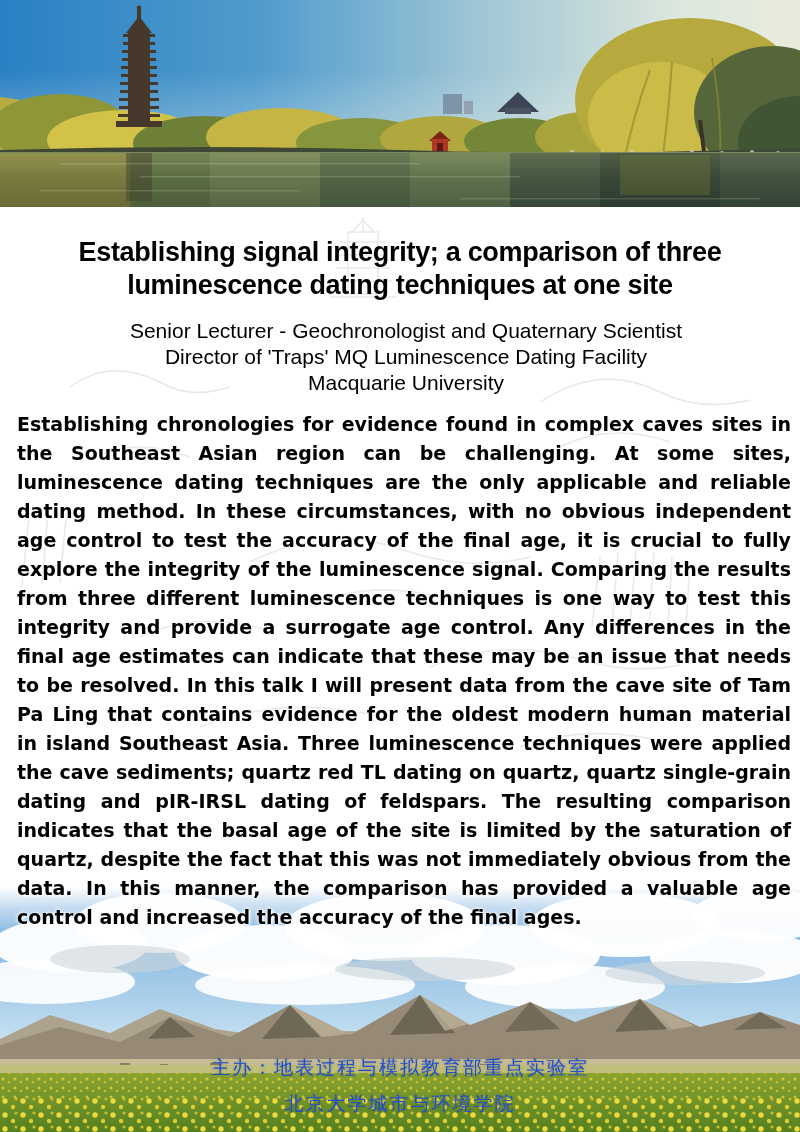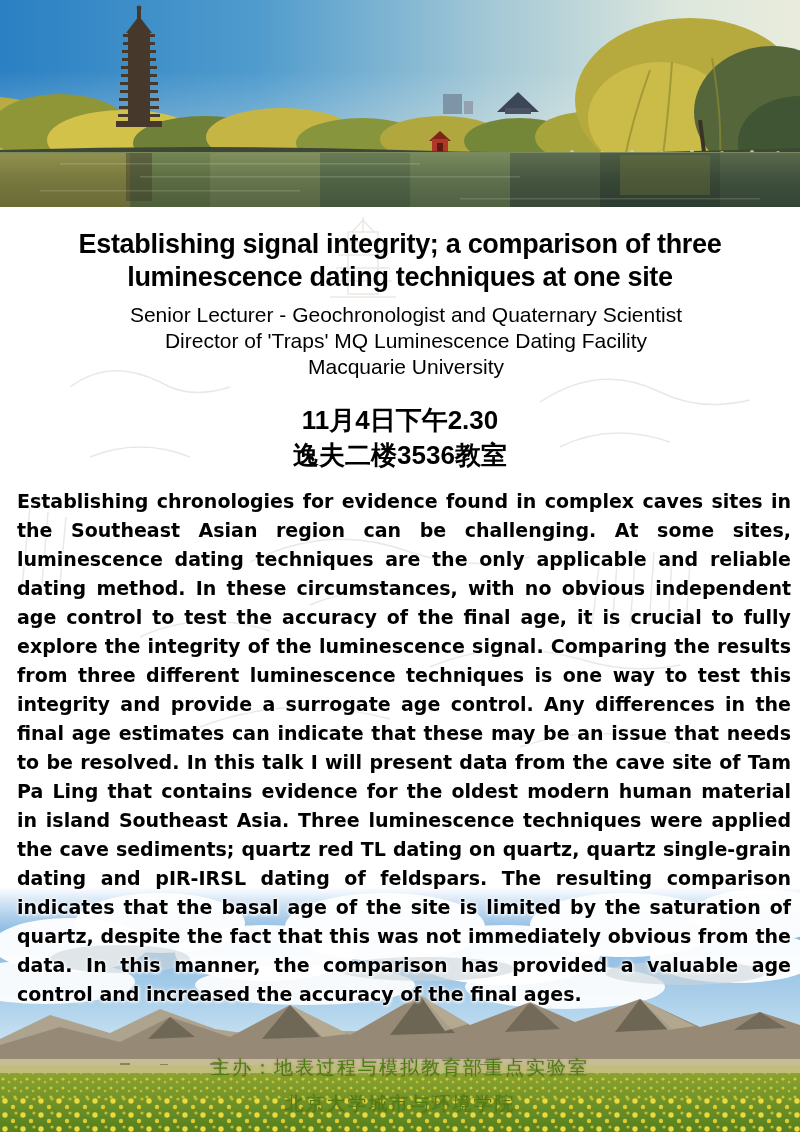--- a/index.html
+++ b/index.html
@@ -34,37 +34,37 @@
   .footer-fade {
     position: absolute;
     top: 0; left: 0;
     width: 100%; height: 48px;
     background: linear-gradient(#ffffff, rgba(255,255,255,0));
   }
   .footer-caption {
     position: absolute;
     width: 100%;
     text-align: center;
-    color: #4d7c0f;
+    color: #1d4ed8;
     font-family: Liberation Sans, sans-serif;
     font-size: 19px;
     letter-spacing: 2px;
     text-shadow: 0 0 3px rgba(60,60,40,.35);
     white-space: nowrap;
   }
   .footer-caption.line1 { top: 168px; }
   .footer-caption.line2 { top: 204px; }
   .content {
     position: relative;
     z-index: 2;
     padding-top: 220px;
     text-align: center;
   }
   .title {
-    margin: 8px auto;
+    margin: 16px auto;
     max-width: 700px;
     font-weight: 700;
     font-size: 27px;
     line-height: 33px;
     letter-spacing: -0.3px;
   }
   .speaker-name {
     margin-top: 3px;
     font-weight: 700;
     font-size: 24px;
@@ -305,20 +305,16 @@
     <div class="footer-fade"></div>
     <div class="footer-caption line1">主办：地表过程与模拟教育部重点实验室</div>
     <div class="footer-caption line2">北京大学城市与环境学院</div>
   </div>
 
   <div class="content">
     <h1 class="title">Establishing signal integrity; a comparison of three luminescence dating techniques at one site</h1>
     <div class="speaker-role">Senior Lecturer - Geochronologist and Quaternary Scientist</div>
     <div class="speaker-role">Director of 'Traps' MQ Luminescence Dating Facility</div>
     <div class="speaker-role">Macquarie University</div>
-    <div class="schedule">
-      <div>11月4日下午2.30</div>
-      <div>逸夫二楼3536教室</div>
-    </div>
     <p class="abstract">Establishing chronologies for evidence found in complex caves sites in the Southeast Asian region can be challenging. At some sites, luminescence dating techniques are the only applicable and reliable dating method. In these circumstances, with no obvious independent age control to test the accuracy of the final age, it is crucial to fully explore the integrity of the luminescence signal. Comparing the results from three different luminescence techniques is one way to test this integrity and provide a surrogate age control. Any differences in the final age estimates can indicate that these may be an issue that needs to be resolved. In this talk I will present data from the cave site of Tam Pa Ling that contains evidence for the oldest modern human material in island Southeast Asia. Three luminescence techniques were applied the cave sediments; quartz red TL dating on quartz, quartz single-grain dating and pIR-IRSL dating of feldspars. The resulting comparison indicates that the basal age of the site is limited by the saturation of quartz, despite the fact that this was not immediately obvious from the data. In this manner, the comparison has provided a valuable age control and increased the accuracy of the final ages.</p>
   </div>
 
 </div>
 
 </body></html>

